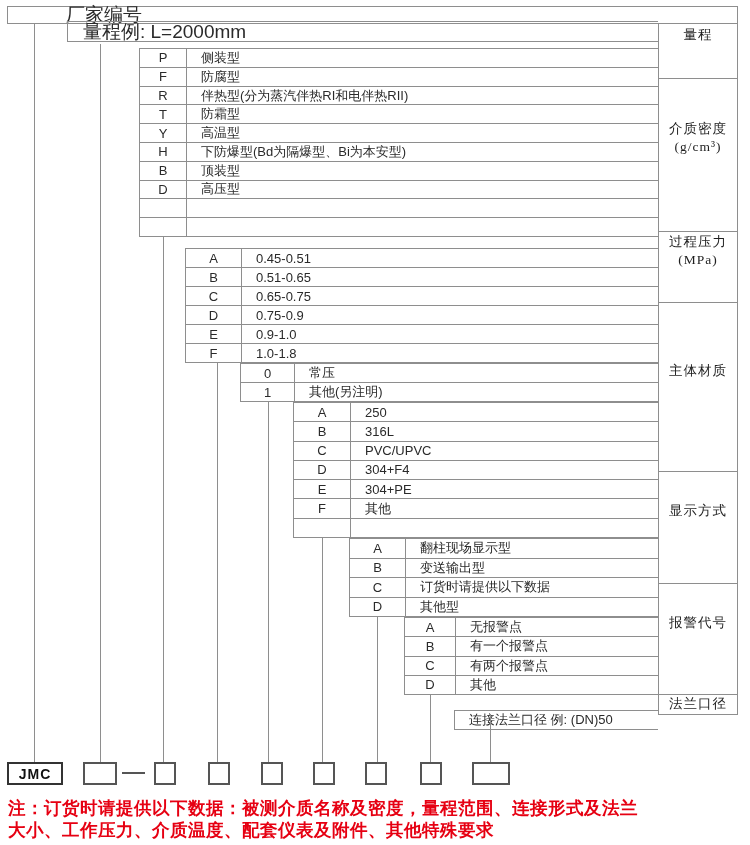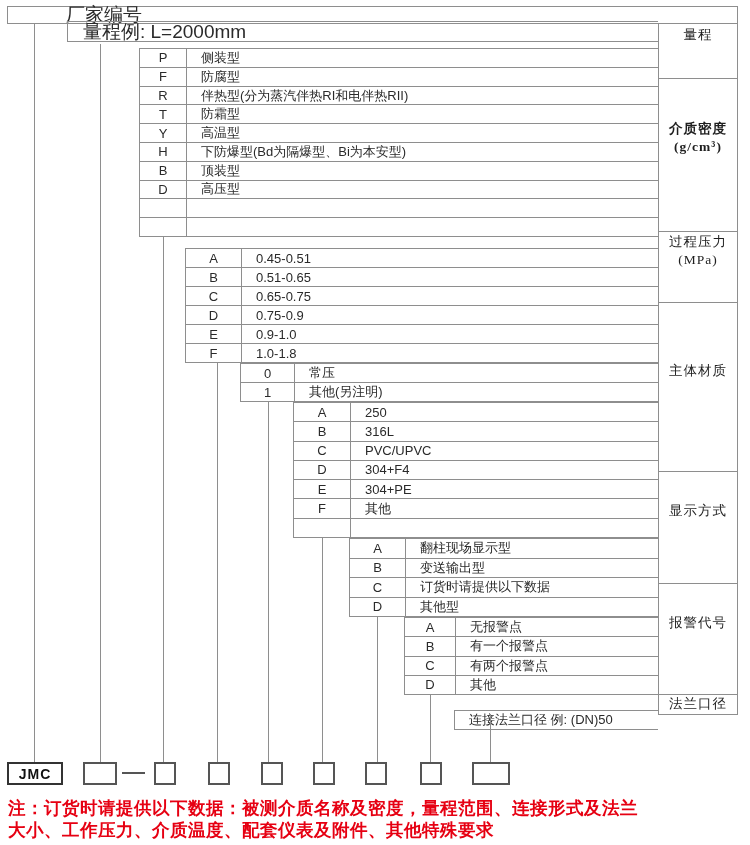--- a/index.html
+++ b/index.html
@@ -199,21 +199,21 @@
   <div class="abs sec" style="left:454px;top:710px;width:204px;height:20px;">
       <div class="trow">
         <div class="tdesc">连接法兰口径 例: (DN)50</div>
       </div>
     </div>
 
   <div class="abs" id="label-col" style="left:658px;top:23px;width:80px;height:692px;">
     <div class="lcell" style="height:21px;">
       <span>量程</span>
     </div>
-    <div class="lcell" style="height:120px;font-weight:bold;">
+    <div class="lcell" style="height:120px;">
       <span>介质密度</span>
       <span>(g/cm³)</span>
     </div>
     <div class="lcell" style="height:39px;">
       <span>过程压力</span>
       <span>(MPa)</span>
     </div>
     <div class="lcell" style="height:136px;">
       <span>主体材质</span>
     </div>

